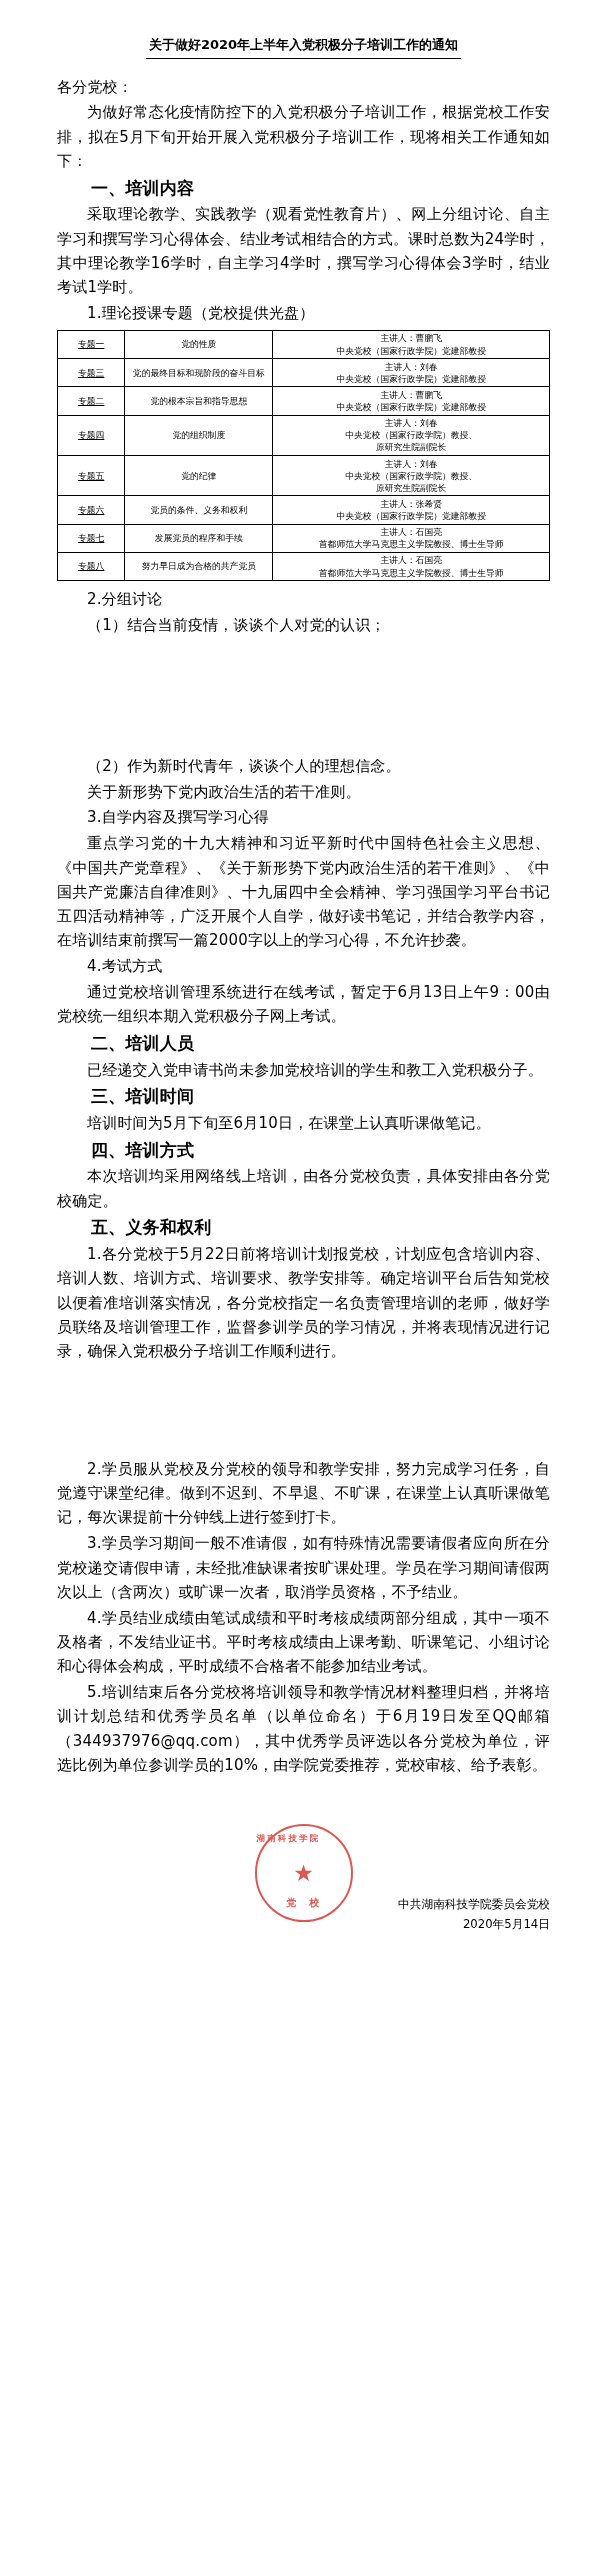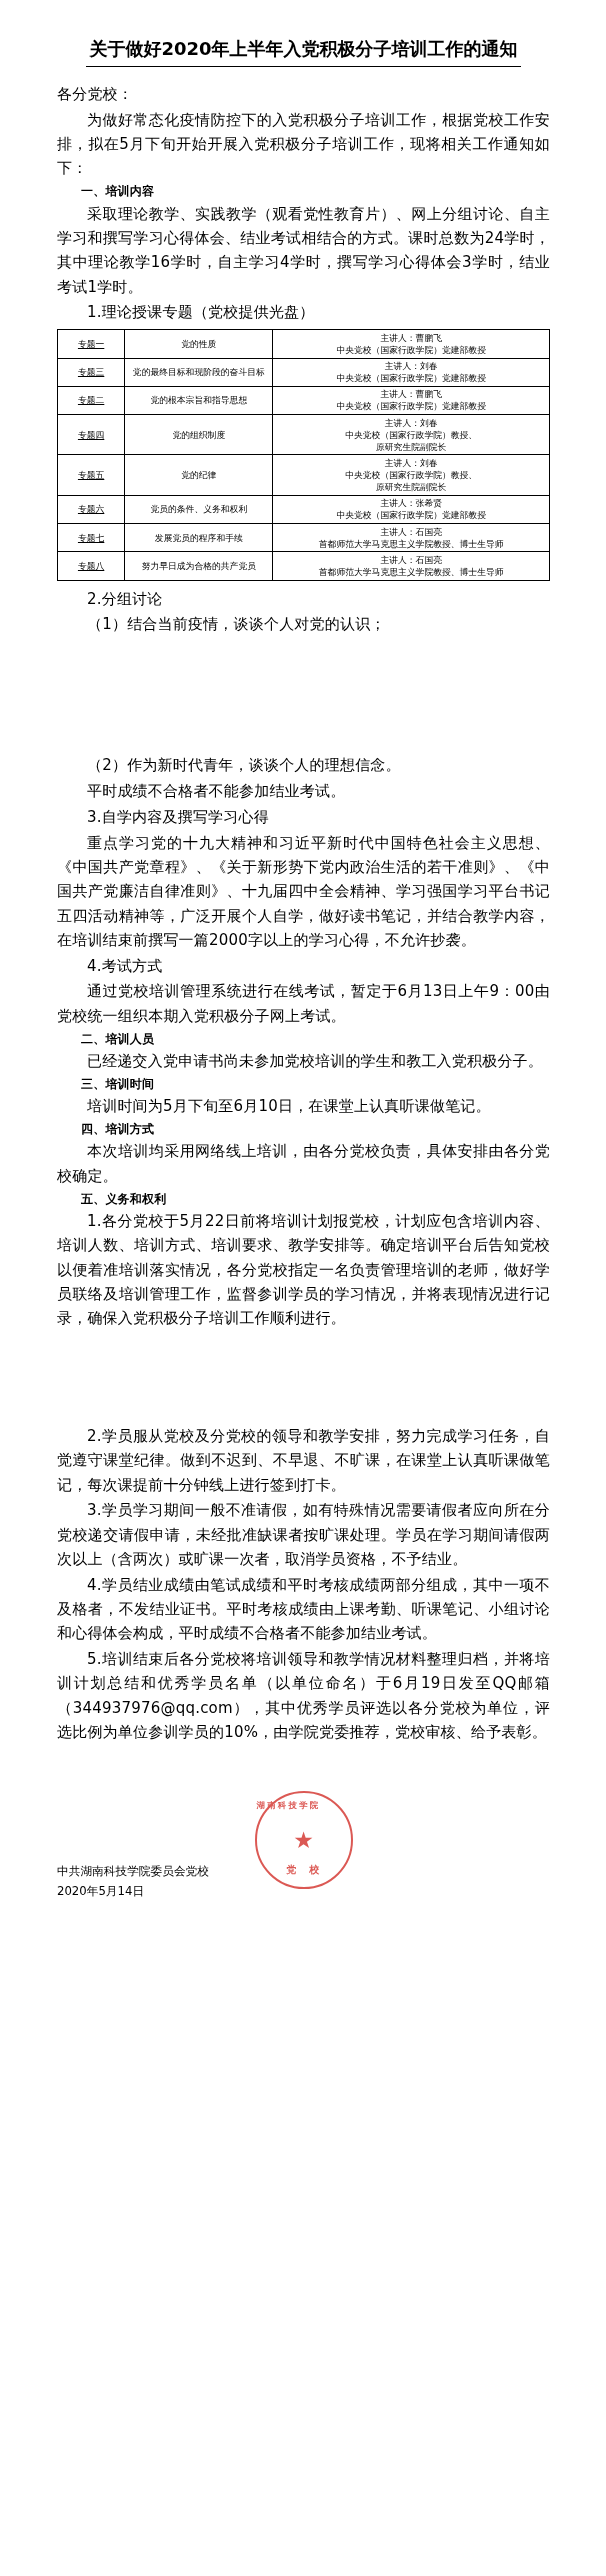--- a/index.html
+++ b/index.html
@@ -22,35 +22,35 @@
   }
   .title-wrap {
     text-align: center;
     margin-bottom: 15.3px;
   }
   .title-inner {
     display: inline-block;
     border-bottom: 0.8px solid #000;
     padding: 0 3.1px 3.8px 3.1px;
     font-weight: bold;
-    font-size: 18px;
+    font-size: 13px;
     line-height: 1.5;
   }
   p {
     margin: 0 0 1.5px 0;
     font-size: 15px;
     line-height: 1.62;
     text-align: justify;
     letter-spacing: 0.2px;
   }
   .indent2 { text-indent: 2em; }
   .h-sec {
     text-indent: 2em;
     font-weight: bold;
-    font-size: 12px;
+    font-size: 17px;
     line-height: 1.62;
     margin: 0;
   }
   table.sched {
     border-collapse: collapse;
     width: 100%;
     margin: 4.6px 0 6.1px 0;
     table-layout: fixed;
   }
   table.sched td {
@@ -70,21 +70,21 @@
     margin-top: 21.4px;
     position: relative;
     text-align: center;
     height: 145px;
   }
   .sign-lines {
     position: absolute;
     left: 0;
     right: 0;
     bottom: 9.2px;
-    text-align: left;
+    text-align: right;
     font-size: 11.7px;
     line-height: 1.7;
   }
   .seal {
     position: absolute;
     left: 50%;
     transform: translateX(-50%);
     bottom: 21.4px;
     width: 98px;
     height: 98px;
@@ -198,21 +198,21 @@
       </tr>
     </tbody>
   </table>
 
   <p class="indent2">2.分组讨论</p>
   <p class="indent2">（1）结合当前疫情，谈谈个人对党的认识；</p>
 
   <div class="gap-block"></div>
 
   <p class="indent2">（2）作为新时代青年，谈谈个人的理想信念。</p>
-  <p class="indent2">平时成绩不合格者不能参加结业考试。</p>
+  <p class="indent2">关于新形势下党内政治生活的若干准则。</p>
 
   <p class="indent2">3.自学内容及撰写学习心得</p>
   <p class="indent2">重点学习党的十九大精神和习近平新时代中国特色社会主义思想、《中国共产党章程》、《关于新形势下党内政治生活的若干准则》、《中国共产党廉洁自律准则》、十九届四中全会精神、学习强国学习平台书记五四活动精神等，广泛开展个人自学，做好读书笔记，并结合教学内容，在培训结束前撰写一篇2000字以上的学习心得，不允许抄袭。</p>
 
   <p class="indent2">4.考试方式</p>
   <p class="indent2">通过党校培训管理系统进行在线考试，暂定于6月13日上午9：00由党校统一组织本期入党积极分子网上考试。</p>
 
   <p class="h-sec">二、培训人员</p>
   <p class="indent2">已经递交入党申请书尚未参加党校培训的学生和教工入党积极分子。</p>
 

